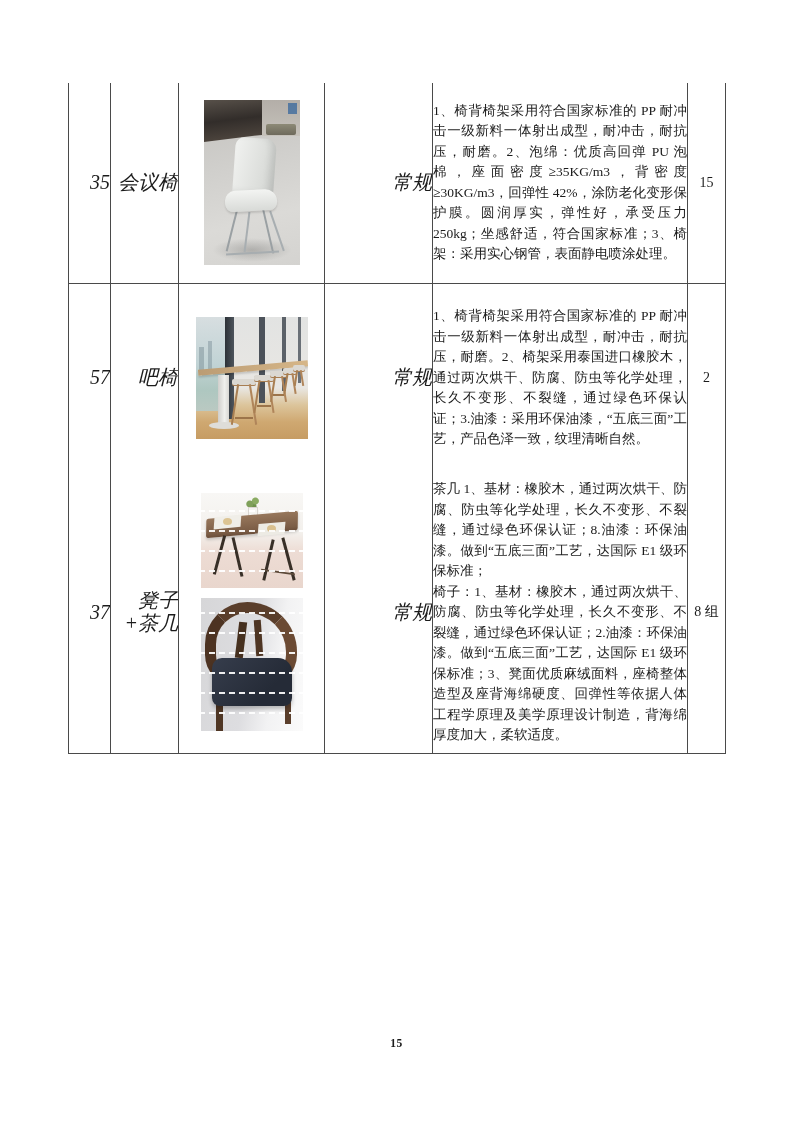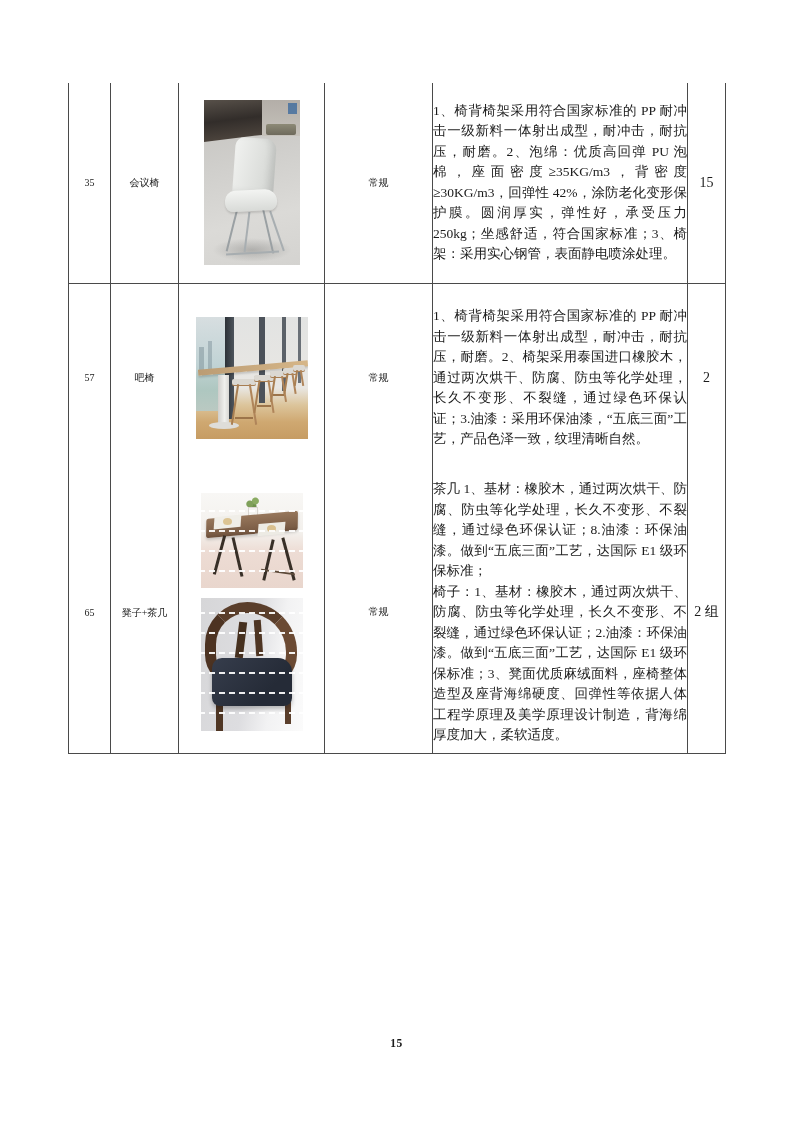--- a/index.html
+++ b/index.html
@@ -13,21 +13,21 @@
     border-collapse:collapse; table-layout:fixed; width:657px;
   }
   .spec-table td {
     border-left:1px solid #4a4a4a; border-right:1px solid #4a4a4a;
     vertical-align:middle; padding:0; overflow:hidden;
   }
   tr.row-a td { border-bottom:1px solid #4a4a4a; }   
   tr.row-b td { border-bottom:none; }                 
   tr.row-c td { border-bottom:1px solid #4a4a4a; }   
 
-  .c-center { text-align:center; font-size:10px; }
+  .c-center { text-align:right; font-size:20px;font-style:italic; }
   .c-name span { display:inline-block; width:60px; line-height:23px; word-break:break-all; }
   .c-img { text-align:center; }
   .c-spec { font-size:13.5px; line-height:20.5px; text-align:justify; padding:0 9px; }
   .c-spec p { margin:0; }
   .c-qty { text-align:center; font-size:14px; }
 
   .page-number {
     position:absolute; left:0; right:0; top:1037px; text-align:center;
     font-size:11.5px; font-weight:700; letter-spacing:.5px;
   }
@@ -217,21 +217,21 @@
           </div>
         </td>
         <td class="c-center">常规</td>
         <td class="c-spec">
           <p>1、椅背椅架采用符合国家标准的 PP 耐冲击一级新料一体射出成型，耐冲击，耐抗压，耐磨。2、椅架采用泰国进口橡胶木，通过两次烘干、防腐、防虫等化学处理，长久不变形、不裂缝，通过绿色环保认证；3.油漆：采用环保油漆，“五底三面”工艺，产品色泽一致，纹理清晰自然。</p>
         </td>
         <td class="c-qty">2</td>
       </tr>
 
       <tr class="row-c" style="height:281px">
-        <td class="c-center">65</td>
+        <td class="c-center">37</td>
         <td class="c-center c-name"><span>凳子+茶几</span></td>
         <td class="c-img">
           <div class="photo ph-table" style="margin-bottom:10px">
             <div class="plant"></div>
             <div class="vase"></div>
             <div class="top"></div>
             <div class="mat1"></div>
             <div class="mat2"></div>
             <div class="plate1"></div>
             <div class="plate2"></div>
@@ -258,21 +258,21 @@
             <div class="dash" style="top:74px"></div>
             <div class="dash" style="top:94px"></div>
             <div class="dash" style="top:114px"></div>
           </div>
         </td>
         <td class="c-center">常规</td>
         <td class="c-spec">
           <p>茶几 1、基材：橡胶木，通过两次烘干、防腐、防虫等化学处理，长久不变形、不裂缝，通过绿色环保认证；8.油漆：环保油漆。做到“五底三面”工艺，达国际 E1 级环保标准；</p>
           <p>椅子：1、基材：橡胶木，通过两次烘干、防腐、防虫等化学处理，长久不变形、不裂缝，通过绿色环保认证；2.油漆：环保油漆。做到“五底三面”工艺，达国际 E1 级环保标准；3、凳面优质麻绒面料，座椅整体造型及座背海绵硬度、回弹性等依据人体工程学原理及美学原理设计制造，背海绵厚度加大，柔软适度。</p>
         </td>
-        <td class="c-qty">2 组</td>
+        <td class="c-qty">8 组</td>
       </tr>
 
     </tbody>
   </table>
 
   <div class="page-number">15</div>
 
 </div>
 
 </body></html>

